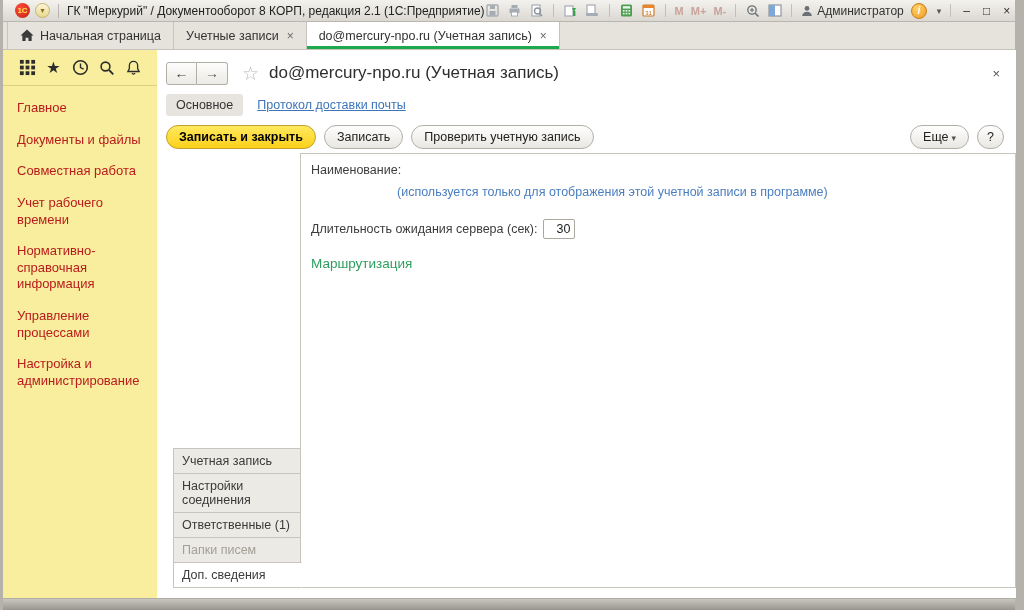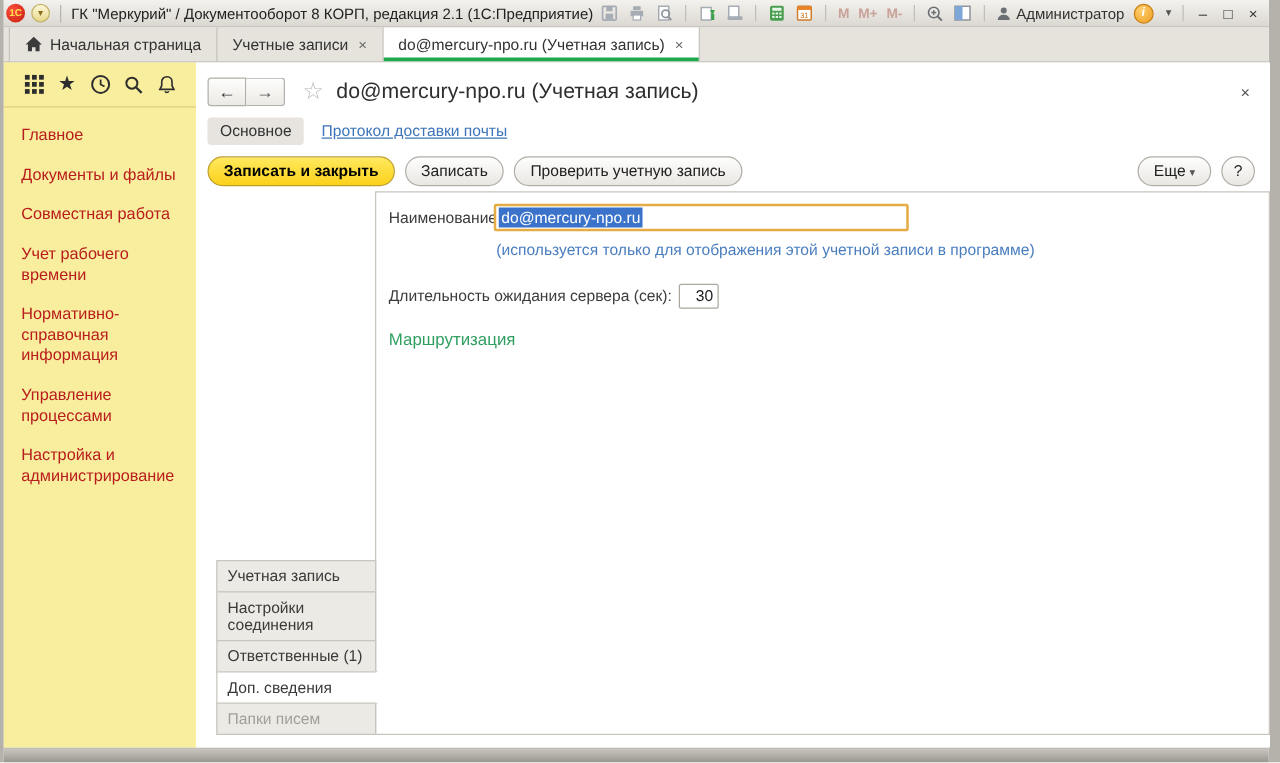--- a/index.html
+++ b/index.html
@@ -7,21 +7,21 @@
   body {
     font-family: "Liberation Sans", "DejaVu Sans", sans-serif;
     font-size: 12.5px; color:#333; background:#fff; overflow:hidden;
   }
   .window { width:1024px; height:610px; border-left:3px solid #b5b2ab; border-right:9px solid #b5b2ab; background:#fff; }
 
   
   .titlebar {
     height:22px; display:flex; align-items:center; justify-content:space-between;
     background:linear-gradient(#f4f2ee,#dbd8d2); border-bottom:1px solid #b9b6af;
-    padding:0 6px 0 2px; font-size:12px; color:#222; white-space:nowrap;
+    padding:0 6px 0 12px; font-size:12px; color:#222; white-space:nowrap;
   }
   .tb-left { display:flex; align-items:center; gap:5px; }
   .logo-1c { width:15px; height:15px; border-radius:50%; background:radial-gradient(circle at 35% 35%, #ff4d3d, #C11E0F);
     color:#ffe14d; font-size:8px; font-weight:bold; display:flex; align-items:center; justify-content:center; }
   .tb-drop { width:15px; height:15px; border-radius:50%; background:linear-gradient(#fdf6d8,#e8d98d); border:1px solid #c4b46a;
     color:#8a6d1d; font-size:8px; display:flex; align-items:center; justify-content:center; }
   .tb-sep { width:1px; height:14px; background:#b9b6af; margin:0 3px; }
   .tb-right { display:flex; align-items:center; gap:7px; }
   .tb-ico { display:flex; align-items:center; justify-content:center; width:15px; height:15px; }
   .tb-mem { color:#c9a29a; font-size:11px; font-weight:bold; letter-spacing:0; }
@@ -297,30 +297,27 @@
         <span class="tb-spacer"></span>
         <button class="btn"><span>Еще</span><span class="caret">▾</span></button>
         <button class="btn btn-help">?</button>
       </div>
 
       <div class="content">
         <div class="vtabs">
           <div class="vtab">Учетная запись</div>
           <div class="vtab">Настройки соединения</div>
           <div class="vtab">Ответственные (1)</div>
+          <div class="vtab disabled">Папки писем</div>
           <div class="vtab active">Доп. сведения</div>
-          <div class="vtab disabled">Папки писем</div>
         </div>
 
         <div class="panel">
           <div class="frow">
             <span class="flabel name-label">Наименование:</span>
-            <div class="input-name">
-              <span class="sel-text">do@mercury-npo.ru</span>
-            </div>
           </div>
           <div class="hint">(используется только для отображения этой учетной записи в программе)</div>
 
           <div class="frow row-timeout">
             <span class="flabel">Длительность ожидания сервера (сек):</span>
             <div class="input-timeout">30</div>
           </div>
 
           <div class="group-heading">Маршрутизация</div>
 

